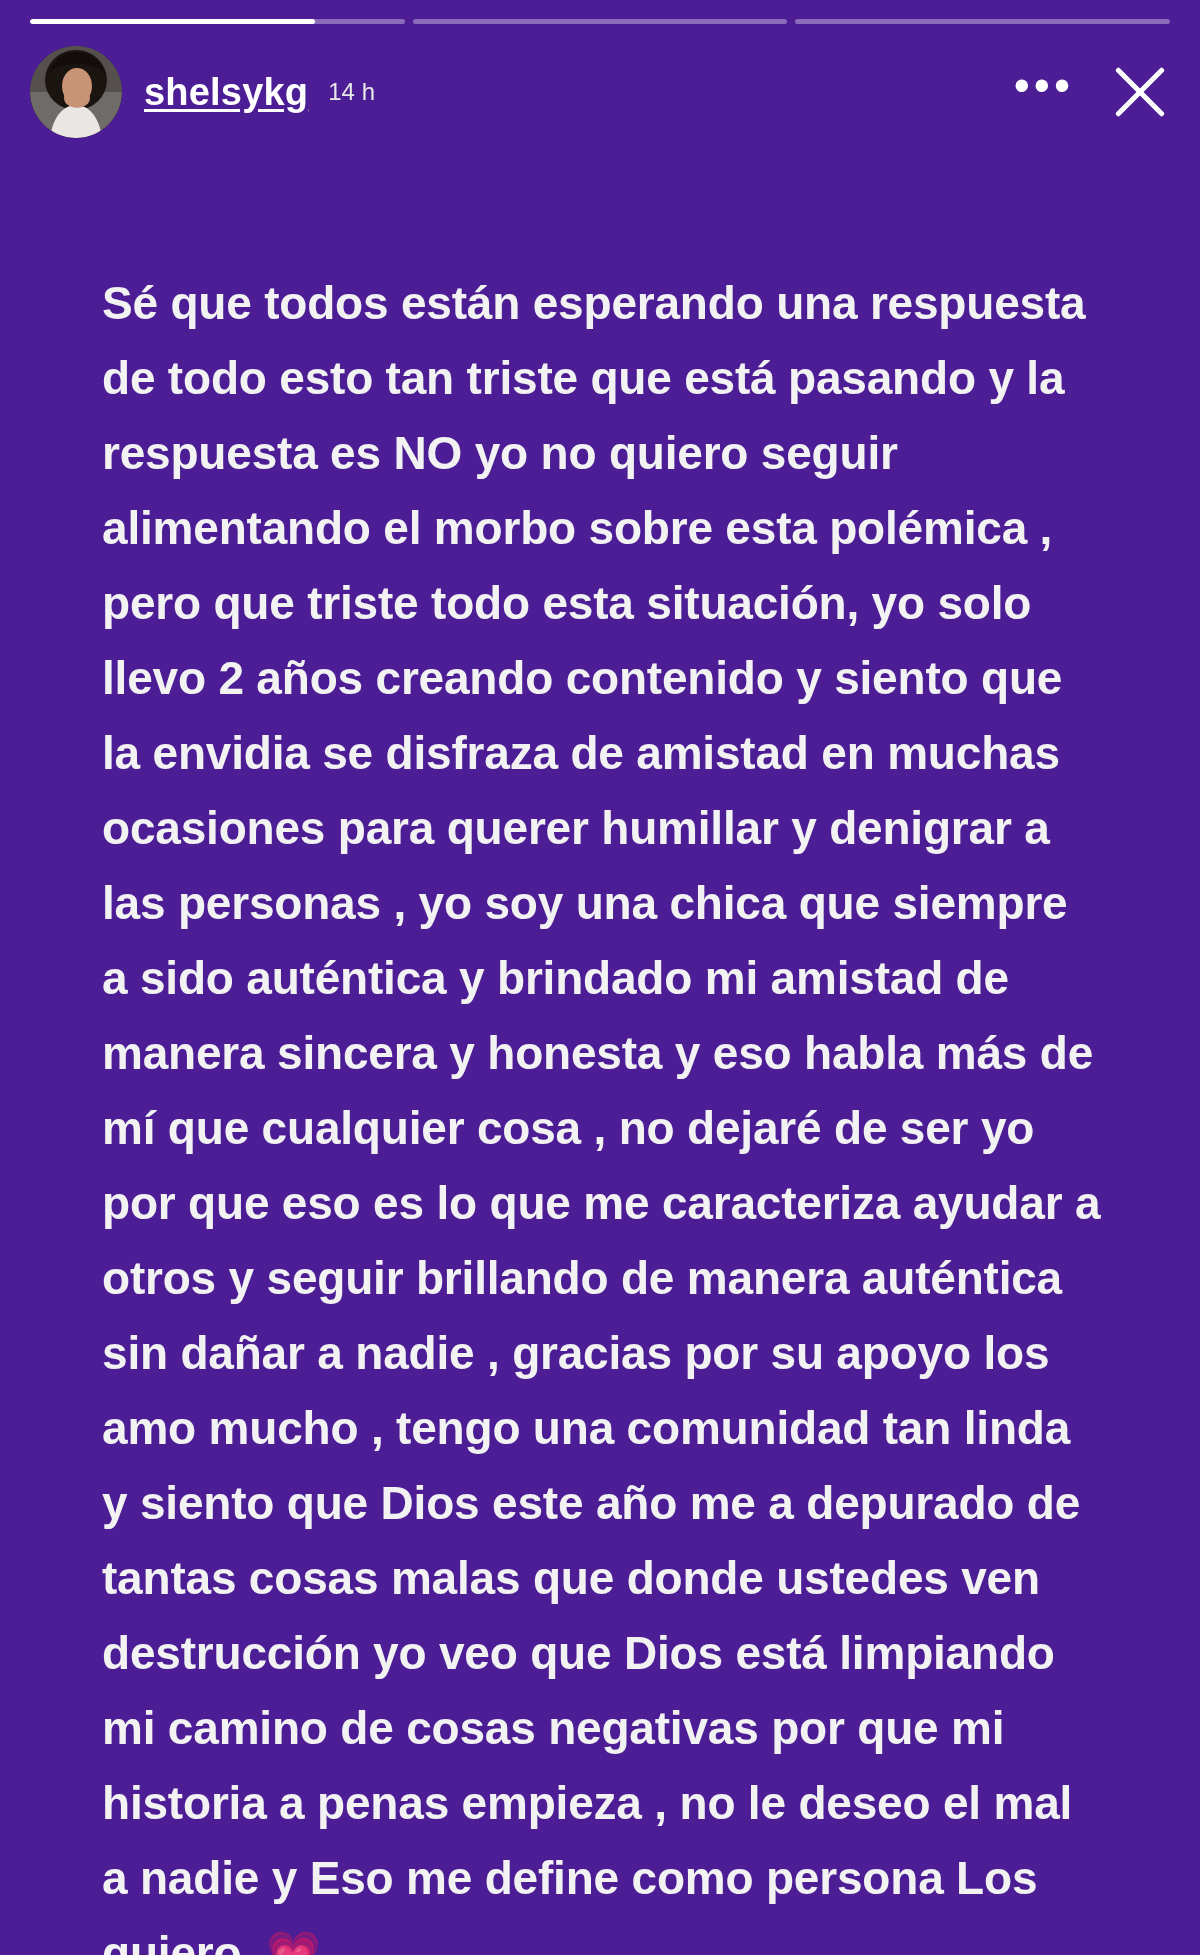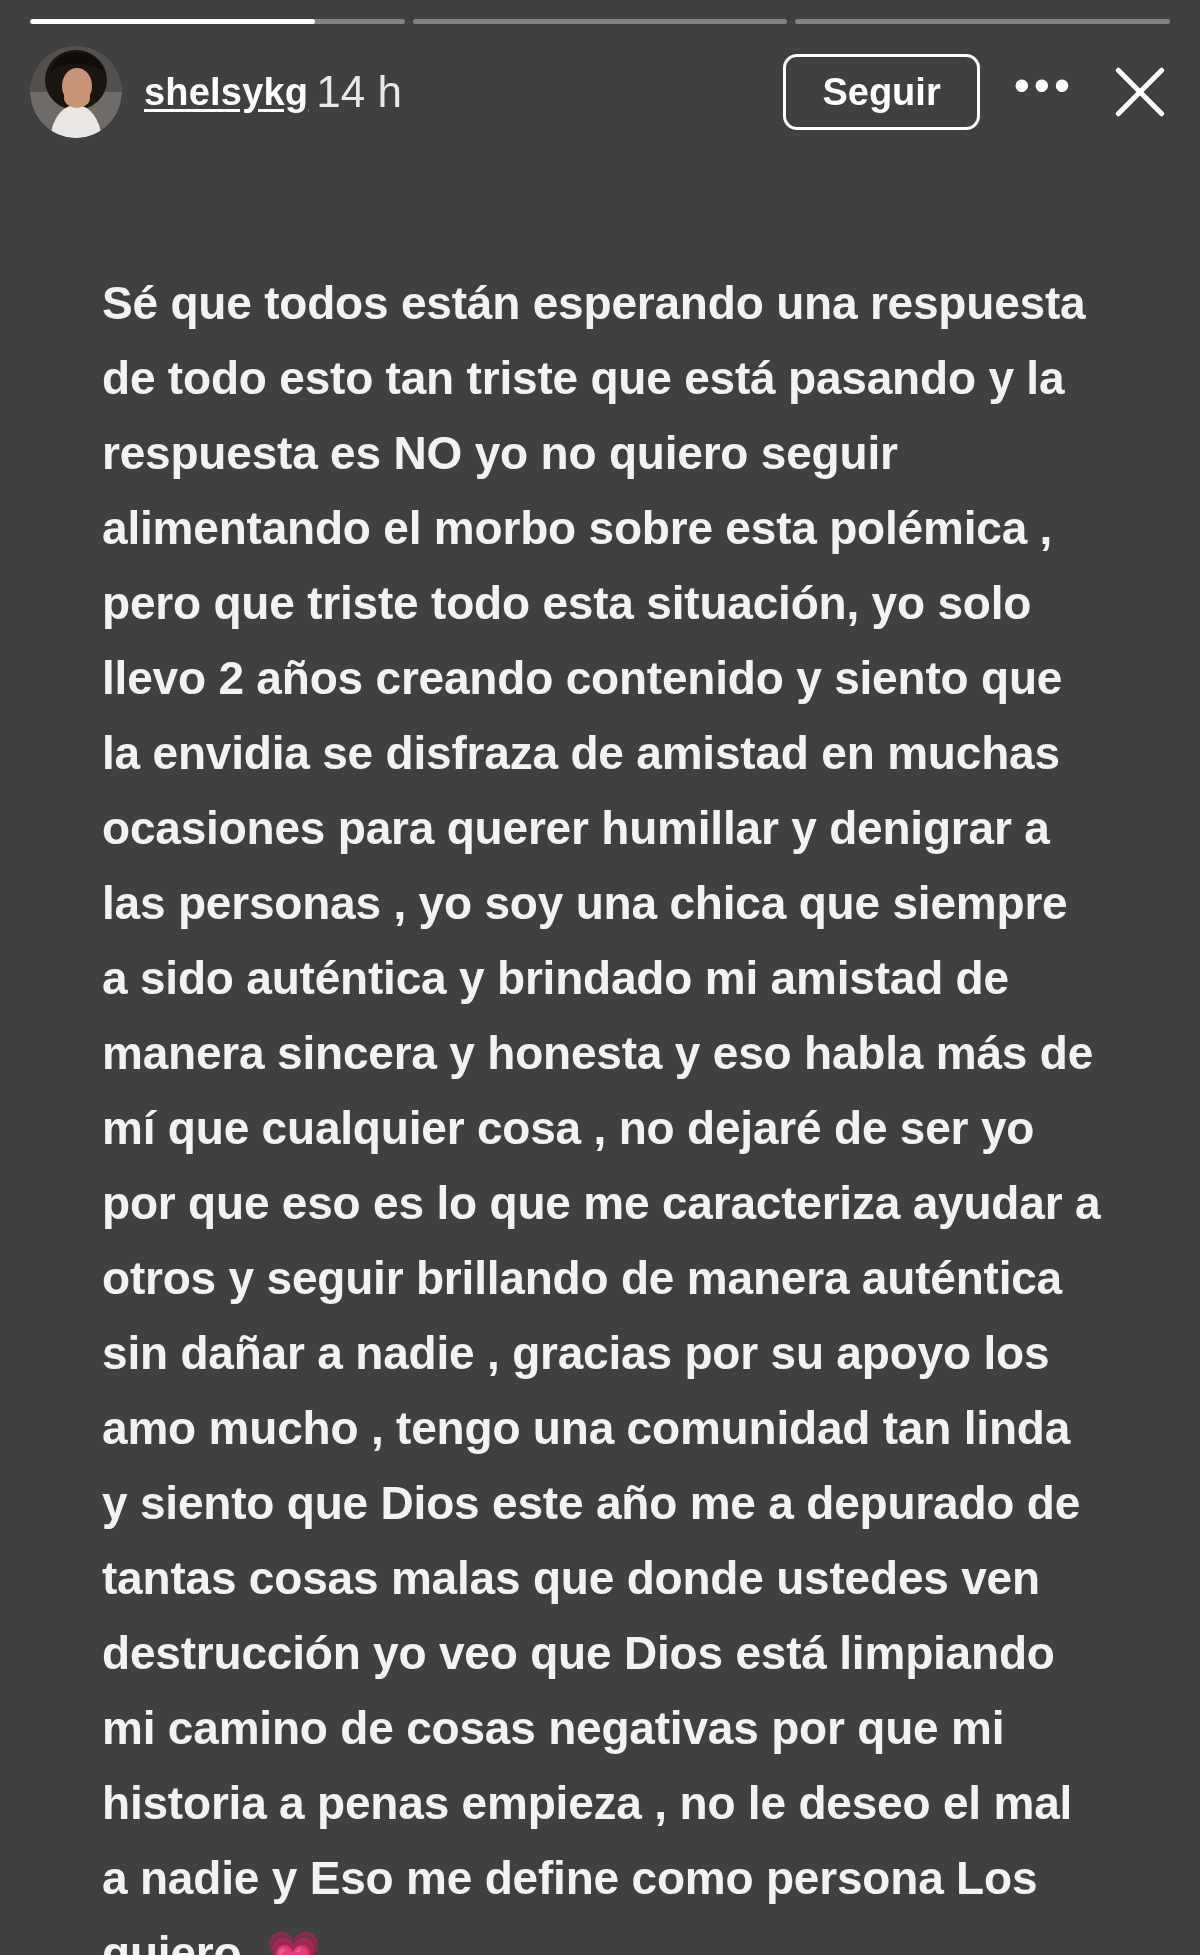--- a/index.html
+++ b/index.html
@@ -12,21 +12,21 @@
     height: 1955px;
     overflow: hidden;
     font-family: "Liberation Sans", sans-serif;
     -webkit-font-smoothing: antialiased;
   }
 
   .story {
     position: relative;
     width: 1200px;
     height: 1955px;
-    background: #404040;
+    background: #4c1d95;
     box-sizing: border-box;
     padding: 0 30px;
   }
 
   
   .progress-row {
     display: flex;
     gap: 8px;
     padding-top: 18px;
     height: 6px;
@@ -69,23 +69,23 @@
     margin-left: 22px;
     color: #ffffff;
     font-size: 38px;
     font-weight: bold;
     text-decoration: underline;
     text-underline-offset: 4px;
     letter-spacing: 0.2px;
     white-space: nowrap;
   }
   .timestamp {
-    margin-left: 8px;
+    margin-left: 20px;
     color: #e8e8e8;
-    font-size: 44px;
+    font-size: 24px;
     font-weight: normal;
     white-space: nowrap;
   }
 
   .header-spacer { flex: 1 1 auto; }
 
   .follow-btn {
     border: 3px solid #ffffff;
     border-radius: 14px;
     background: transparent;
@@ -184,21 +184,20 @@
           <path d="M18 30 q8 -24 29 -24 q21 0 29 24 q-6 -12 -29 -12 q-23 0 -29 12z" fill="#120d0b"></path>
         </g>
       </svg>
     </div>
 
     <div class="username">shelsykg</div>
     <div class="timestamp">14 h</div>
 
     <div class="header-spacer"></div>
 
-    <button class="follow-btn">Seguir</button>
 
     <div class="more-btn">•••</div>
 
     <div class="close-btn"></div>
   </div>
 
   <div class="story-body">
     <div class="story-text"><span>Sé que todos están esperando una respuesta de todo esto tan triste que está pasando y la respuesta es NO yo no quiero seguir alimentando el morbo sobre esta polémica , pero que triste todo esta situación, yo solo llevo 2 años creando contenido y siento que la envidia se disfraza de amistad en muchas ocasiones para querer humillar y denigrar a las personas , yo soy una chica que siempre a sido auténtica y brindado mi amistad de manera sincera y honesta y eso habla más de mí que cualquier cosa , no dejaré de ser yo por que eso es lo que me caracteriza ayudar a otros y seguir brillando de manera auténtica sin dañar a nadie , gracias por su apoyo los amo mucho , tengo una comunidad tan linda y siento que Dios este año me a depurado de tantas cosas malas que donde ustedes ven destrucción yo veo que Dios está limpiando mi camino de cosas negativas por que mi historia a penas empieza , no le deseo el mal a nadie y Eso me define como persona Los quiero. </span><span class="heart">💗</span></div>
   </div>
 

